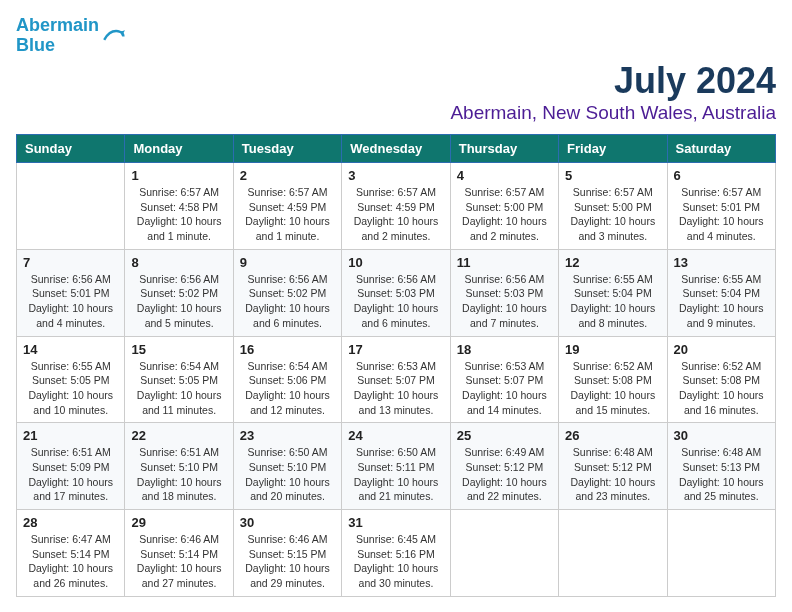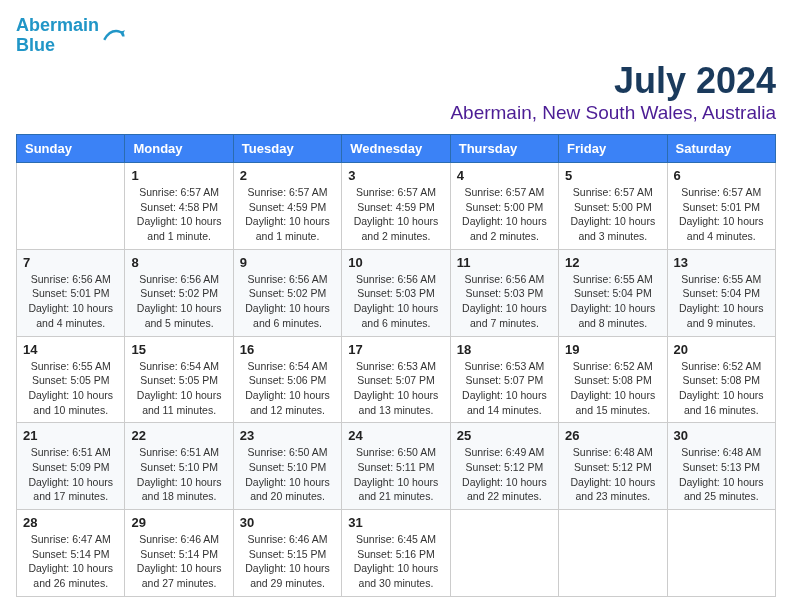--- a/index.html
+++ b/index.html
@@ -47,21 +47,21 @@
     .location {
       font-size: 19px;
       color: #4c1d95;
     }
     .calendar {
       width: 100%;
       border-collapse: collapse;
       border: 1px solid #ccc;
     }
     .calendar th {
-      background: #3b82f6;
+      background: #0f766e;
       color: #fff;
       text-align: left;
       padding: 6px 8px;
       font-size: 13px;
       border: 1px solid #2b6cb0;
     }
     .calendar td {
       border: 1px solid #ccc;
       vertical-align: top;
       padding: 5px 6px;

